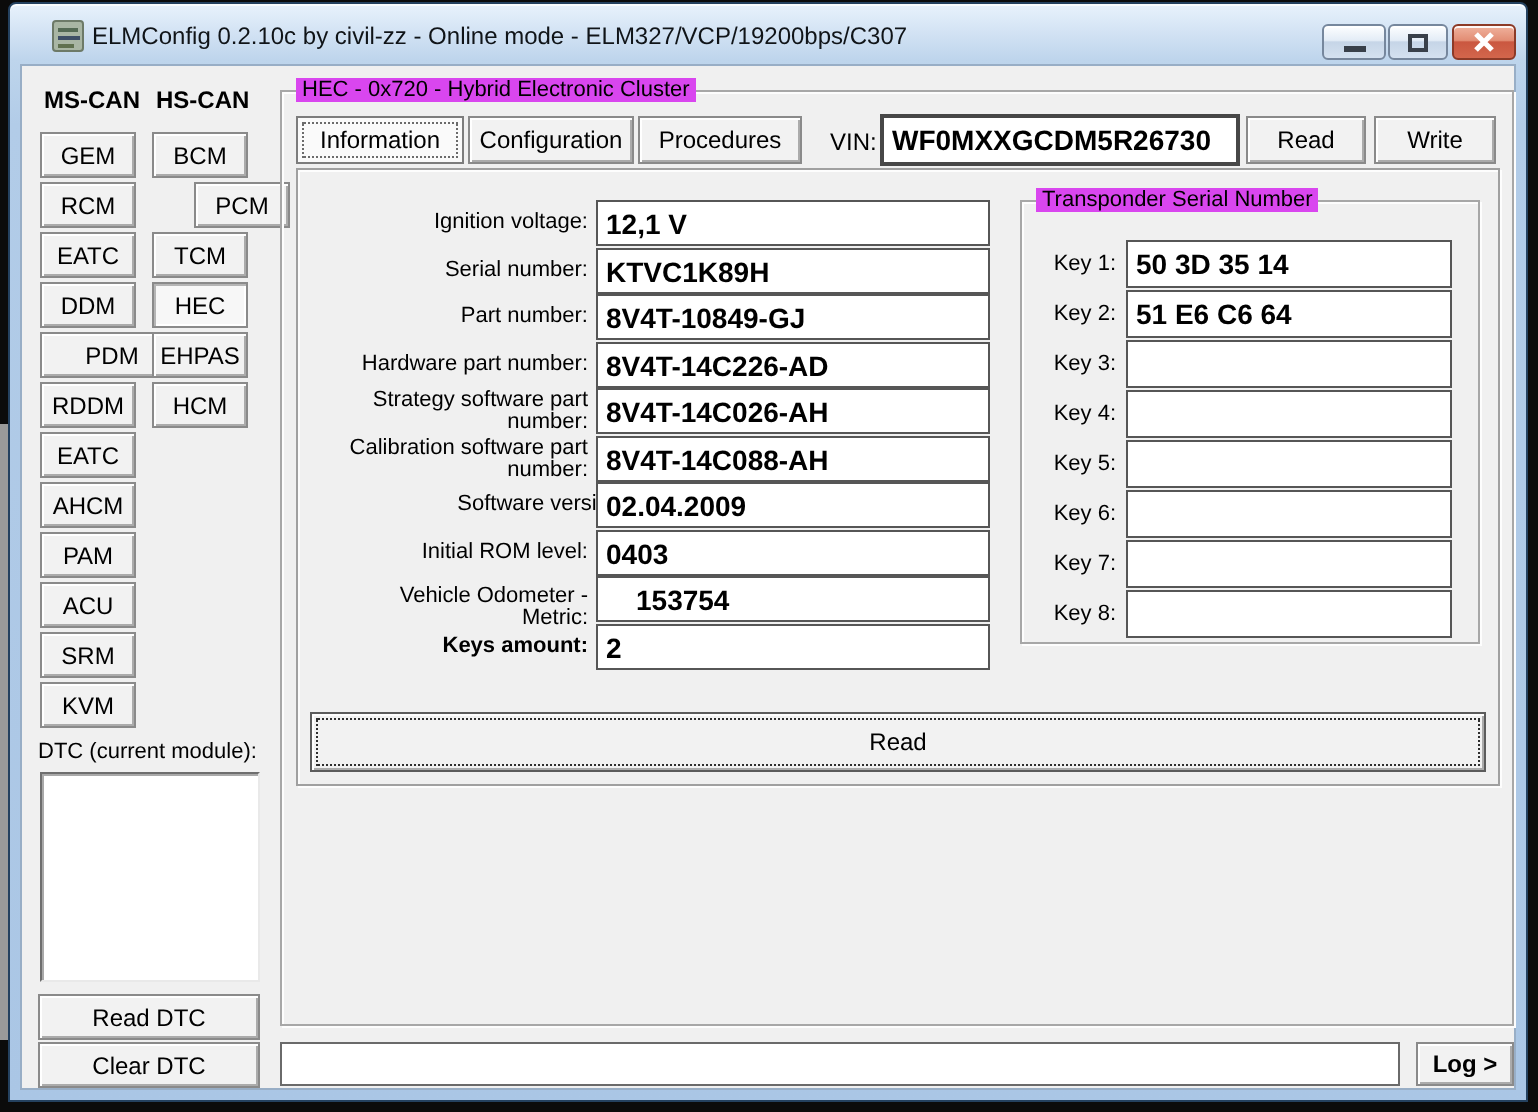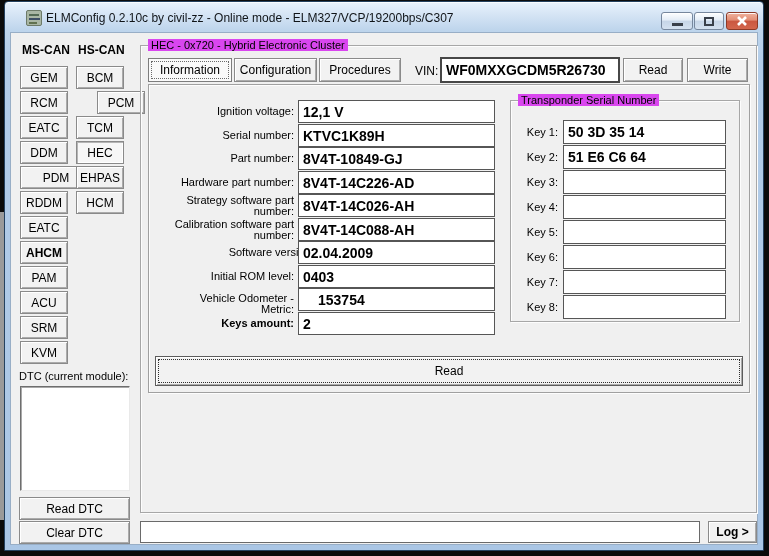--- a/index.html
+++ b/index.html
@@ -136,21 +136,21 @@
 <div class="abs col-label" style="left:22px;top:43px;">MS-CAN</div>
 <div class="abs col-label" style="left:78px;top:43px;text-align:right;">HS-CAN</div>
 
 <div class="abs btn" style="left:20px;top:66px;width:48px;height:23px;">GEM</div>
 <div class="abs btn" style="left:20px;top:91px;width:48px;height:23px;">RCM</div>
 <div class="abs btn" style="left:20px;top:116px;width:48px;height:23px;">EATC</div>
 <div class="abs btn" style="left:20px;top:141px;width:48px;height:23px;">DDM</div>
 <div class="abs btn" style="left:20px;top:166px;width:72px;height:23px;">PDM</div>
 <div class="abs btn" style="left:20px;top:191px;width:48px;height:23px;">RDDM</div>
 <div class="abs btn" style="left:20px;top:216px;width:48px;height:23px;">EATC</div>
-<div class="abs btn" style="left:20px;top:241px;width:48px;height:23px;font-weight:bold;">AHCM</div>
+<div class="abs btn" style="left:20px;top:241px;width:48px;height:23px;">AHCM</div>
 <div class="abs btn" style="left:20px;top:266px;width:48px;height:23px;">PAM</div>
 <div class="abs btn" style="left:20px;top:291px;width:48px;height:23px;">ACU</div>
 <div class="abs btn" style="left:20px;top:316px;width:48px;height:23px;">SRM</div>
 <div class="abs btn" style="left:20px;top:341px;width:48px;height:23px;">KVM</div>
 
 <div class="abs btn" style="left:76px;top:66px;width:48px;height:23px;">BCM</div>
 <div class="abs btn" style="left:76px;top:91px;width:48px;height:23px;margin-left:21px;">PCM</div>
 <div class="abs btn" style="left:76px;top:116px;width:48px;height:23px;">TCM</div>
 <div class="abs btn pressed" style="left:76px;top:141px;width:48px;height:23px;">HEC</div>
 <div class="abs btn" style="left:76px;top:166px;width:48px;height:23px;">EHPAS</div>

